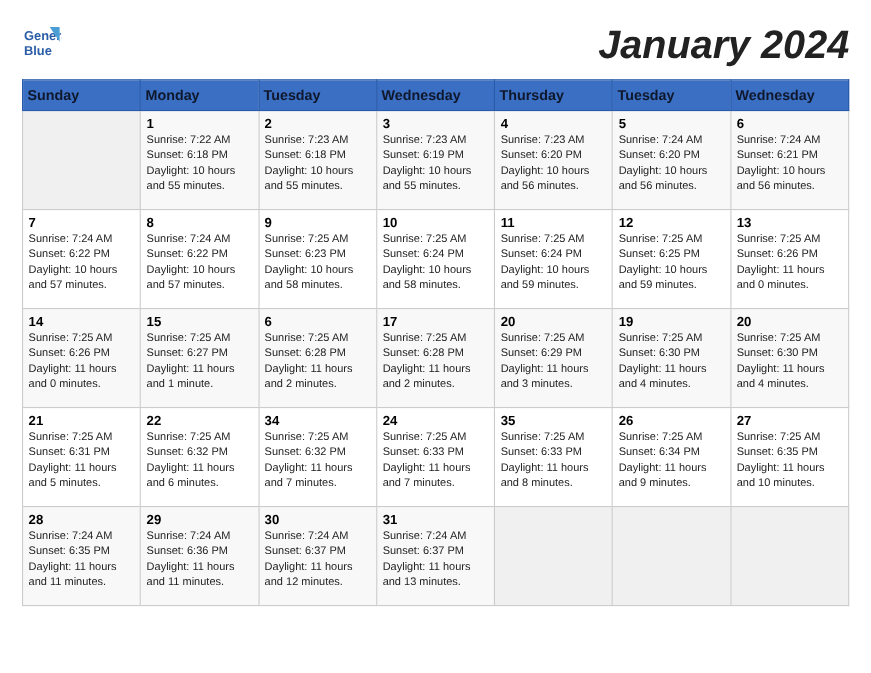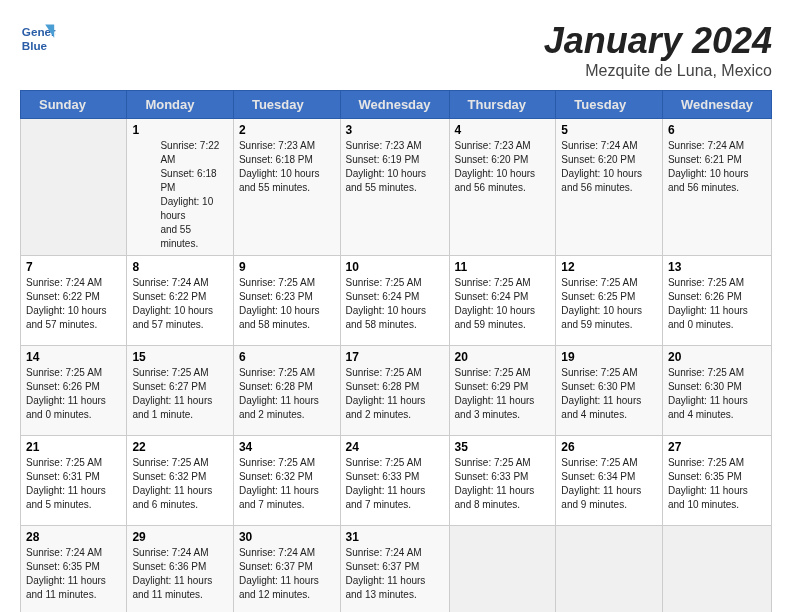--- a/index.html
+++ b/index.html
@@ -39,22 +39,22 @@
       font-weight: normal;
       color: #444;
     }
     table {
       width: 100%;
       border-collapse: collapse;
       font-size: 11px;
     }
     thead tr th {
       background: #3a6fc4;
-      color: #e5e5e5;
-      padding: 6px 18px;
+      color: #0f172a;
+      padding: 6px 4px;
       text-align: left;
       font-size: 13px;
       font-weight: bold;
       border: 1px solid #2a5aaa;
     }
     tbody tr td {
       border: 1px solid #ccc;
       padding: 4px 5px;
       vertical-align: top;
       width: calc(100% / 7);
@@ -86,42 +86,41 @@
 <div class="header">
   <div class="logo">
     <svg class="logo-icon" viewBox="0 0 40 40" xmlns="http://www.w3.org/2000/svg">
       <text x="2" y="18" font-size="13" font-weight="bold" fill="#2b5ea7">General</text>
       <text x="2" y="33" font-size="13" font-weight="bold" fill="#2b5ea7">Blue</text>
       <polygon points="28,5 38,5 38,20" fill="#4a9ed4"></polygon>
     </svg>
   </div>
   <div class="title-block">
     <h1>January 2024</h1>
-    <h2>Mezquite de Luna, Mexico</h2>
   </div>
 </div>
 
 <table>
   <thead>
     <tr>
     <th>Sunday</th>
         <th>Monday</th>
         <th>Tuesday</th>
         <th>Wednesday</th>
         <th>Thursday</th>
         <th>Tuesday</th>
         <th>Wednesday</th>
       </tr>
   </thead>
   <tbody id="calendar-body">
   <tr>
         <td class="empty-cell"></td>
         <td>
           <span class="day-num">1</span>
-          <div class="day-info" style="white-space: pre-line; margin-left: 28px;">Sunrise: 7:22 AM
+          <div class="day-info" style="white-space: pre-line;">Sunrise: 7:22 AM
 Sunset: 6:18 PM
 Daylight: 10 hours
 and 55 minutes.</div>
         </td>
         <td>
           <span class="day-num">2</span>
           <div class="day-info" style="white-space: pre-line;">Sunrise: 7:23 AM
 Sunset: 6:18 PM
 Daylight: 10 hours
 and 55 minutes.</div>

